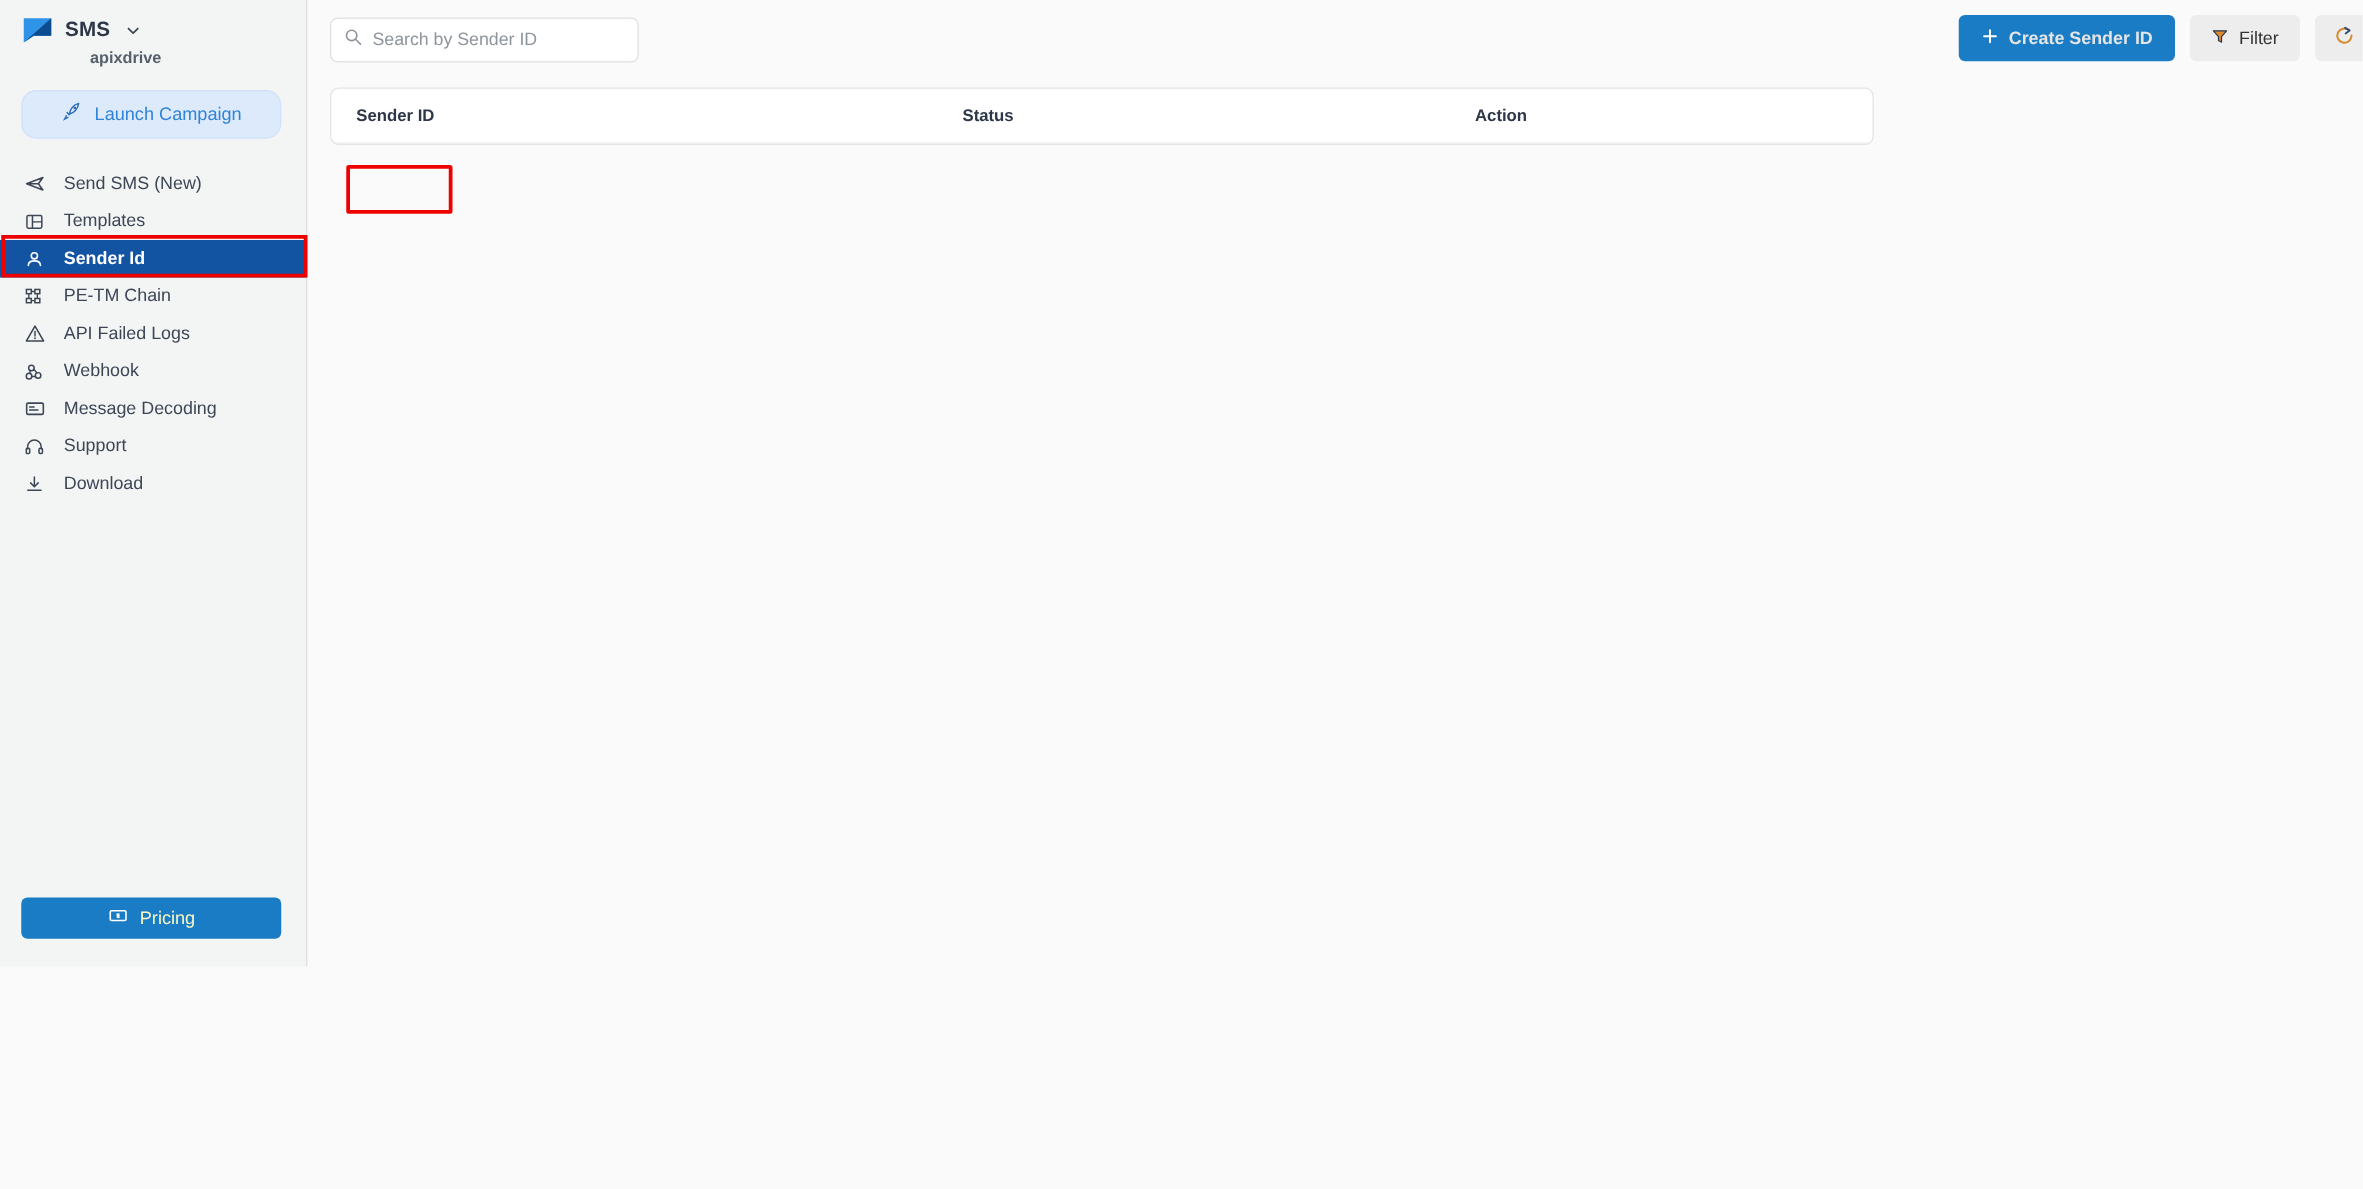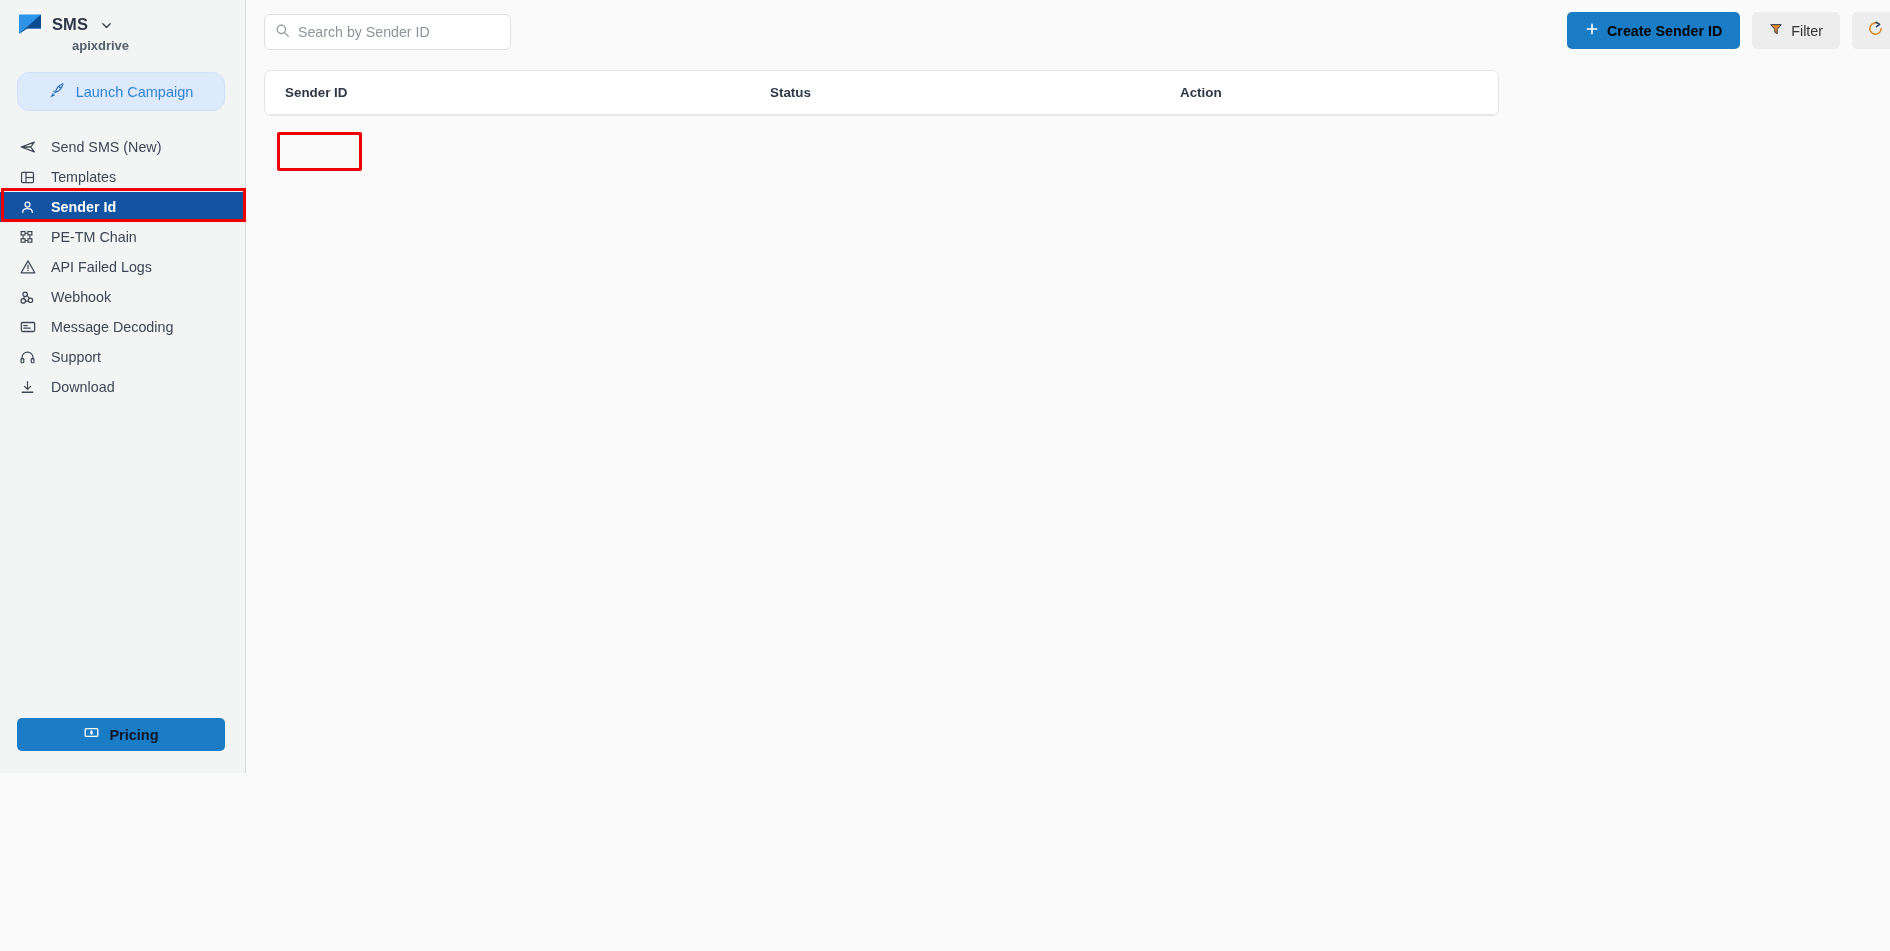--- a/index.html
+++ b/index.html
@@ -69,21 +69,21 @@
   .nav-item.active .ico svg { stroke: #ffffff; }
 
   .pricing-wrap { margin-top: auto; padding: 0 20px 22px 17px; }
   .pricing-btn {
     height: 33px;
     background: #1a7cc4;
     border-radius: 5px;
     display: flex; align-items: center; justify-content: center; gap: 9px;
     cursor: pointer;
   }
-  .pricing-btn .lbl { color: #0f172a; font-size: 14.5px; font-weight: bold; }
+  .pricing-btn .lbl { color: #fef9c3; font-size: 14.5px; font-weight: normal; }
 
   
   #main {
     flex: 1 1 auto;
     position: relative;
     background: #fafafa;
     height: 951px;
   }
   .topbar {
     position: absolute; top: 0; left: 0; right: 0;
@@ -112,21 +112,21 @@
   .top-actions {
     position: absolute; right: -8px; top: 12px;
     display: flex; align-items: center; gap: 12px;
   }
   .btn-create {
     height: 37px;
     background: #1a7cc4;
     border-radius: 5px;
     display: flex; align-items: center; gap: 8px;
     padding: 0 18px;
-    color: #000000; font-size: 14.3px; font-weight: bold;
+    color: #e5e5e5; font-size: 14.3px; font-weight: bold;
     cursor: pointer; white-space: nowrap; text-align: center;
   }
   .btn-plain {
     height: 37px;
     background: #ededed;
     border-radius: 5px;
     display: flex; align-items: center; gap: 8px;
     padding: 0 17px;
     color: #333; font-size: 14.3px;
     cursor: pointer; white-space: nowrap;

